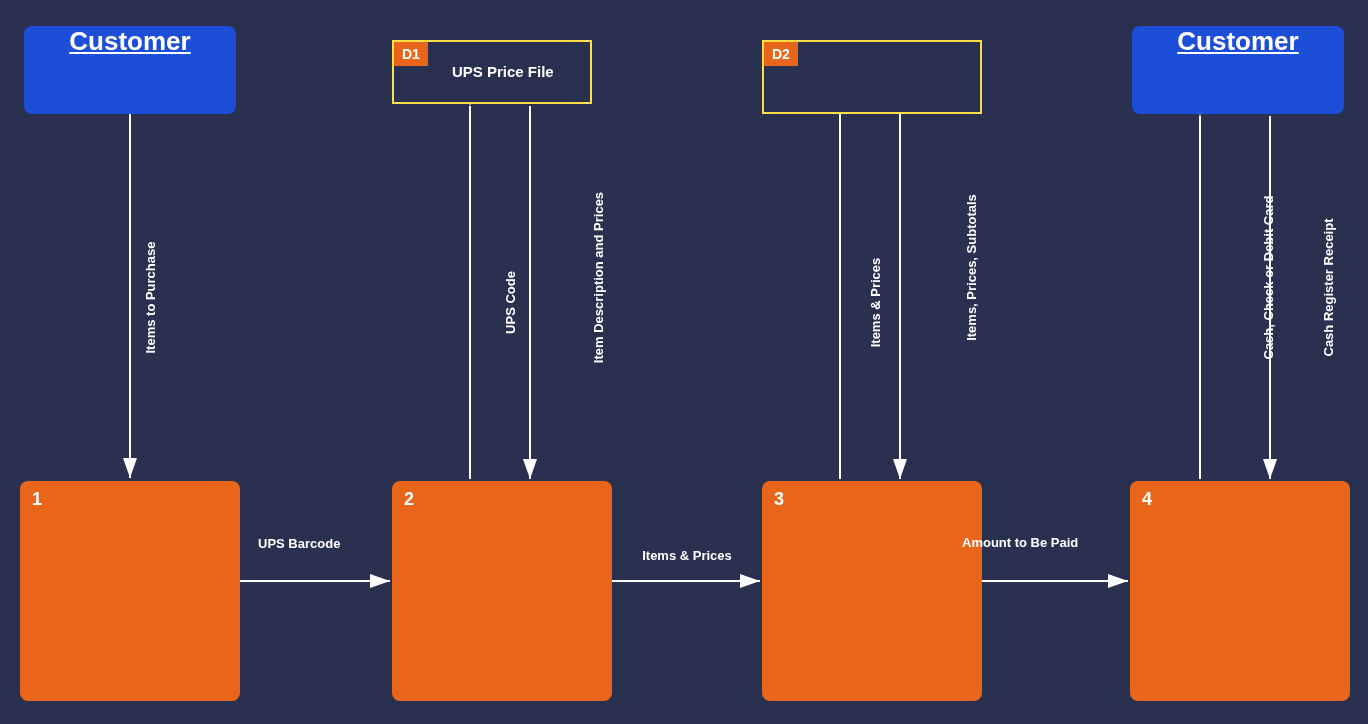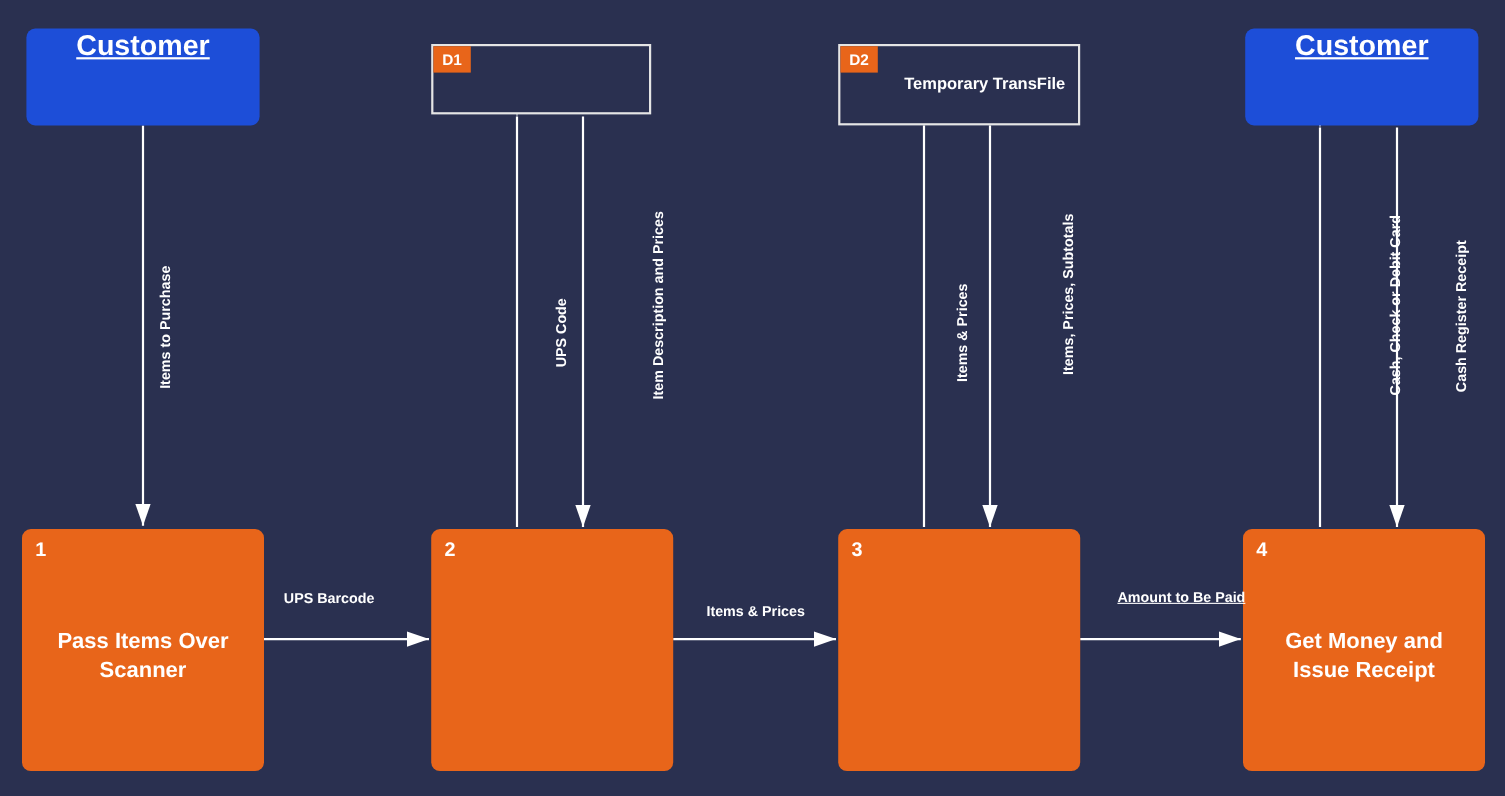--- a/index.html
+++ b/index.html
@@ -58,21 +58,21 @@
       align-items: flex-start;
       justify-content: center;
       font-size: 26px;
       text-decoration: underline;
     }
 
     
     .datastore {
       position: absolute;
       background: #2a3050;
-      border: 2px solid #e5e5e5;
+      border: 2px solid #fde047;
       color: white;
     }
     .datastore-label {
       position: absolute;
       background: #e8651a;
       color: white;
       font-weight: bold;
       padding: 4px 8px;
       font-size: 14px;
       top: 0;
@@ -155,43 +155,41 @@
   <div class="entity-box" style="left:24px; top:26px; width:212px; height:88px; font-size:26px;">
     <span>Customer</span>
   </div>
 
   <div class="entity-box" style="left:1132px; top:26px; width:212px; height:88px; font-size:26px;">
     <span>Customer</span>
   </div>
 
   <div class="datastore" style="left:392px; top:40px; width:200px; height:64px; position:absolute;">
     <div class="datastore-label">D1</div>
+    <div class="datastore-name">UPS Price File</div>
   </div>
 
   <div class="datastore" style="left:762px; top:40px; width:220px; height:74px; position:absolute;">
     <div class="datastore-label">D2</div>
-    <div class="datastore-name">Temporary TransFile</div>
   </div>
 
   <div class="box" style="left:20px; top:481px; width:220px; height:220px;">
     <span class="box-number">1</span>
-    <span class="box-label">Pass Items Over Scanner</span>
   </div>
 
   <div class="box" style="left:392px; top:481px; width:220px; height:220px;">
     <span class="box-number">2</span>
   </div>
 
   <div class="box" style="left:762px; top:481px; width:220px; height:220px;">
     <span class="box-number">3</span>
   </div>
 
   <div class="box" style="left:1130px; top:481px; width:220px; height:220px;">
     <span class="box-number">4</span>
-    <span class="box-label">Get Money and Issue Receipt</span>
   </div>
 
   <div class="arrow-label" style="left:60px; top:290px; transform: rotate(-90deg); transform-origin: center center; width:180px; text-align:center;">
     Items to Purchase
   </div>
 
   <div class="arrow-label" style="left:258px; top:536px; width:130px; text-align:left;">
     UPS Barcode
   </div>
 
@@ -208,21 +206,21 @@
   </div>
 
   <div class="arrow-label" style="left:785px; top:295px; transform: rotate(-90deg); transform-origin: center center; width:180px; text-align:center;">
     Items &amp; Prices
   </div>
 
   <div class="arrow-label" style="left:851px; top:260px; transform: rotate(-90deg); transform-origin: center center; width:240px; text-align:center;">
     Items, Prices, Subtotals
   </div>
 
-  <div class="arrow-label" style="left:999px; top:535px; width:150px; text-align:center; line-height:1.2;text-decoration:underline;">
+  <div class="arrow-label" style="left:962px; top:535px; width:150px; line-height:1.2;">
     Amount to Be Paid
   </div>
 
   <div class="arrow-label" style="left:1148px; top:270px; transform: rotate(-90deg); transform-origin: center center; width:240px; text-align:center;">
     Cash, Check or Debit Card
   </div>
 
   <div class="arrow-label" style="left:1218px; top:280px; transform: rotate(-90deg); transform-origin: center center; width:220px; text-align:center;">
     Cash Register Receipt
   </div>

